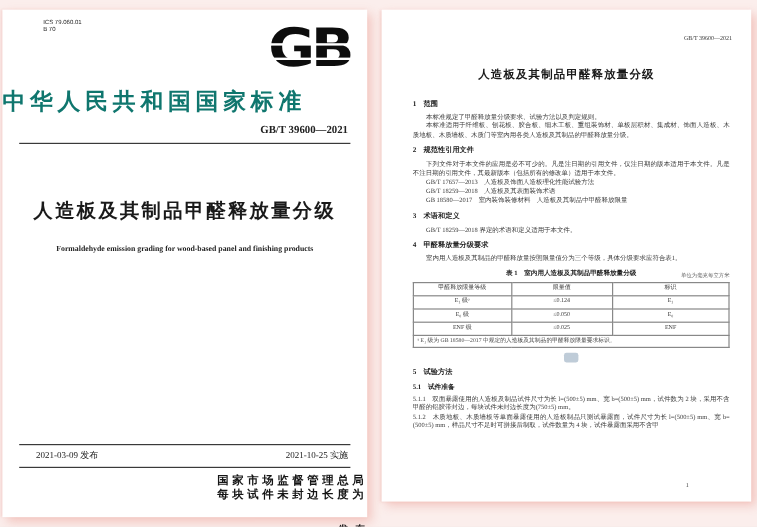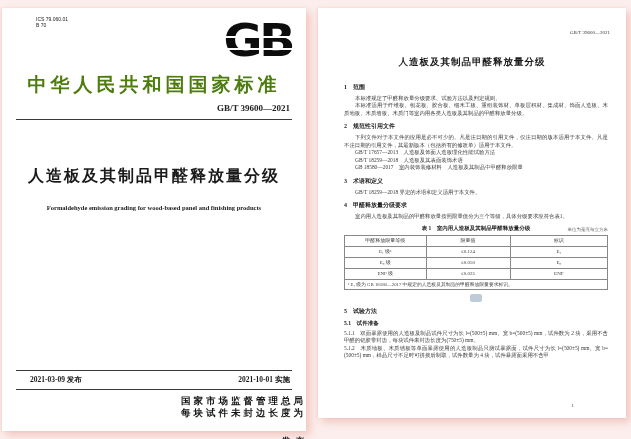--- a/index.html
+++ b/index.html
@@ -22,32 +22,32 @@
          font-family:"Liberation Sans","DejaVu Sans",sans-serif; }
   .gb-logo { position:absolute; left:212px; top:6px; width:88px; height:54px; text-align:center; }
   .gb-logo .gb-text {
     font-family:"DejaVu Sans","Liberation Sans",sans-serif;
     font-size:44px; font-weight:900; letter-spacing:-3px; color:#0d0d0d;
     line-height:54px; transform:scaleX(1.08); display:inline-block;
   }
   .gb-slit { position:absolute; left:6px; right:6px; height:1.5px; background:#ffffff; }
   .gb-slit.s1 { top:22px; } .gb-slit.s2 { top:34px; }
   .national-title {
-    position:absolute; left:0; right:0; top:64px; text-align:center; white-space:nowrap;
-    font-size:19px; font-weight:700; letter-spacing:4px; color:#4d7c0f;
+    position:absolute; left:0; right:0; top:64px; white-space:nowrap;
+    font-size:19px; font-weight:700; letter-spacing:4px; color:#0f766e;
   }
   .std-no { position:absolute; right:16px; top:95px; font-size:9px; font-weight:700; color:#222; }
   .rule { position:absolute; left:14px; right:14px; border-top:1px solid #3a3a3a; }
   .rule.r1 { top:111px; } .rule.r2 { top:362px; } .rule.r3 { top:381px; }
   .cover-title { position:absolute; left:0; right:0; top:158px; text-align:center;
     font-size:16px; font-weight:700; letter-spacing:2px; color:#1a1a1a; }
   .cover-en { position:absolute; left:10px; right:10px; top:196px; text-align:center;
     font-size:6.5px; font-weight:700; color:#222; }
   .dates { position:absolute; left:28px; right:16px; top:367px; display:flex;
-    justify-content:space-between; font-size:7.5px; font-weight:700; color:#1a1a1a; }
+    justify-content:space-between; font-size:7.5px; font-weight:400; color:#1a1a1a; }
   .agencies { position:absolute; left:0; right:0; top:388px; display:flex;
     justify-content:center; align-items:flex-end; gap:16px;flex-direction:column; }
   .agency-lines { font-size:9.5px; font-weight:700; letter-spacing:3px; line-height:11.5px;
     text-align:center; color:#151515; }
   .publish-label { font-size:8px; font-weight:700; letter-spacing:2px; color:#151515; }
 
   
   .hdr-no { position:absolute; right:16px; top:22px; font-size:5px; color:#333; }
   .p1-title { position:absolute; left:0; right:0; top:48px; text-align:center;
     font-size:9.5px; font-weight:700; letter-spacing:1px; color:#1a1a1a; }
@@ -91,21 +91,21 @@
     <div class="national-title">中华人民共和国国家标准</div>
     <div class="std-no">GB/T 39600—2021</div>
     <div class="rule r1"></div>
 
     <div class="cover-title">人造板及其制品甲醛释放量分级</div>
     <div class="cover-en">Formaldehyde emission grading for wood-based panel and finishing products</div>
 
     <div class="rule r2"></div>
     <div class="dates">
       <span>2021-03-09 发布</span>
-      <span>2021-10-01 实施</span>
+      <span>2021-10-25 实施</span>
     </div>
     <div class="rule r3"></div>
 
     <div class="agencies">
       <div class="agency-lines">
         <div>国家市场监督管理总局</div>
         <div>每块试件未封边长度为</div>
       </div>
       <div class="publish-label">发 布</div>
     </div>

